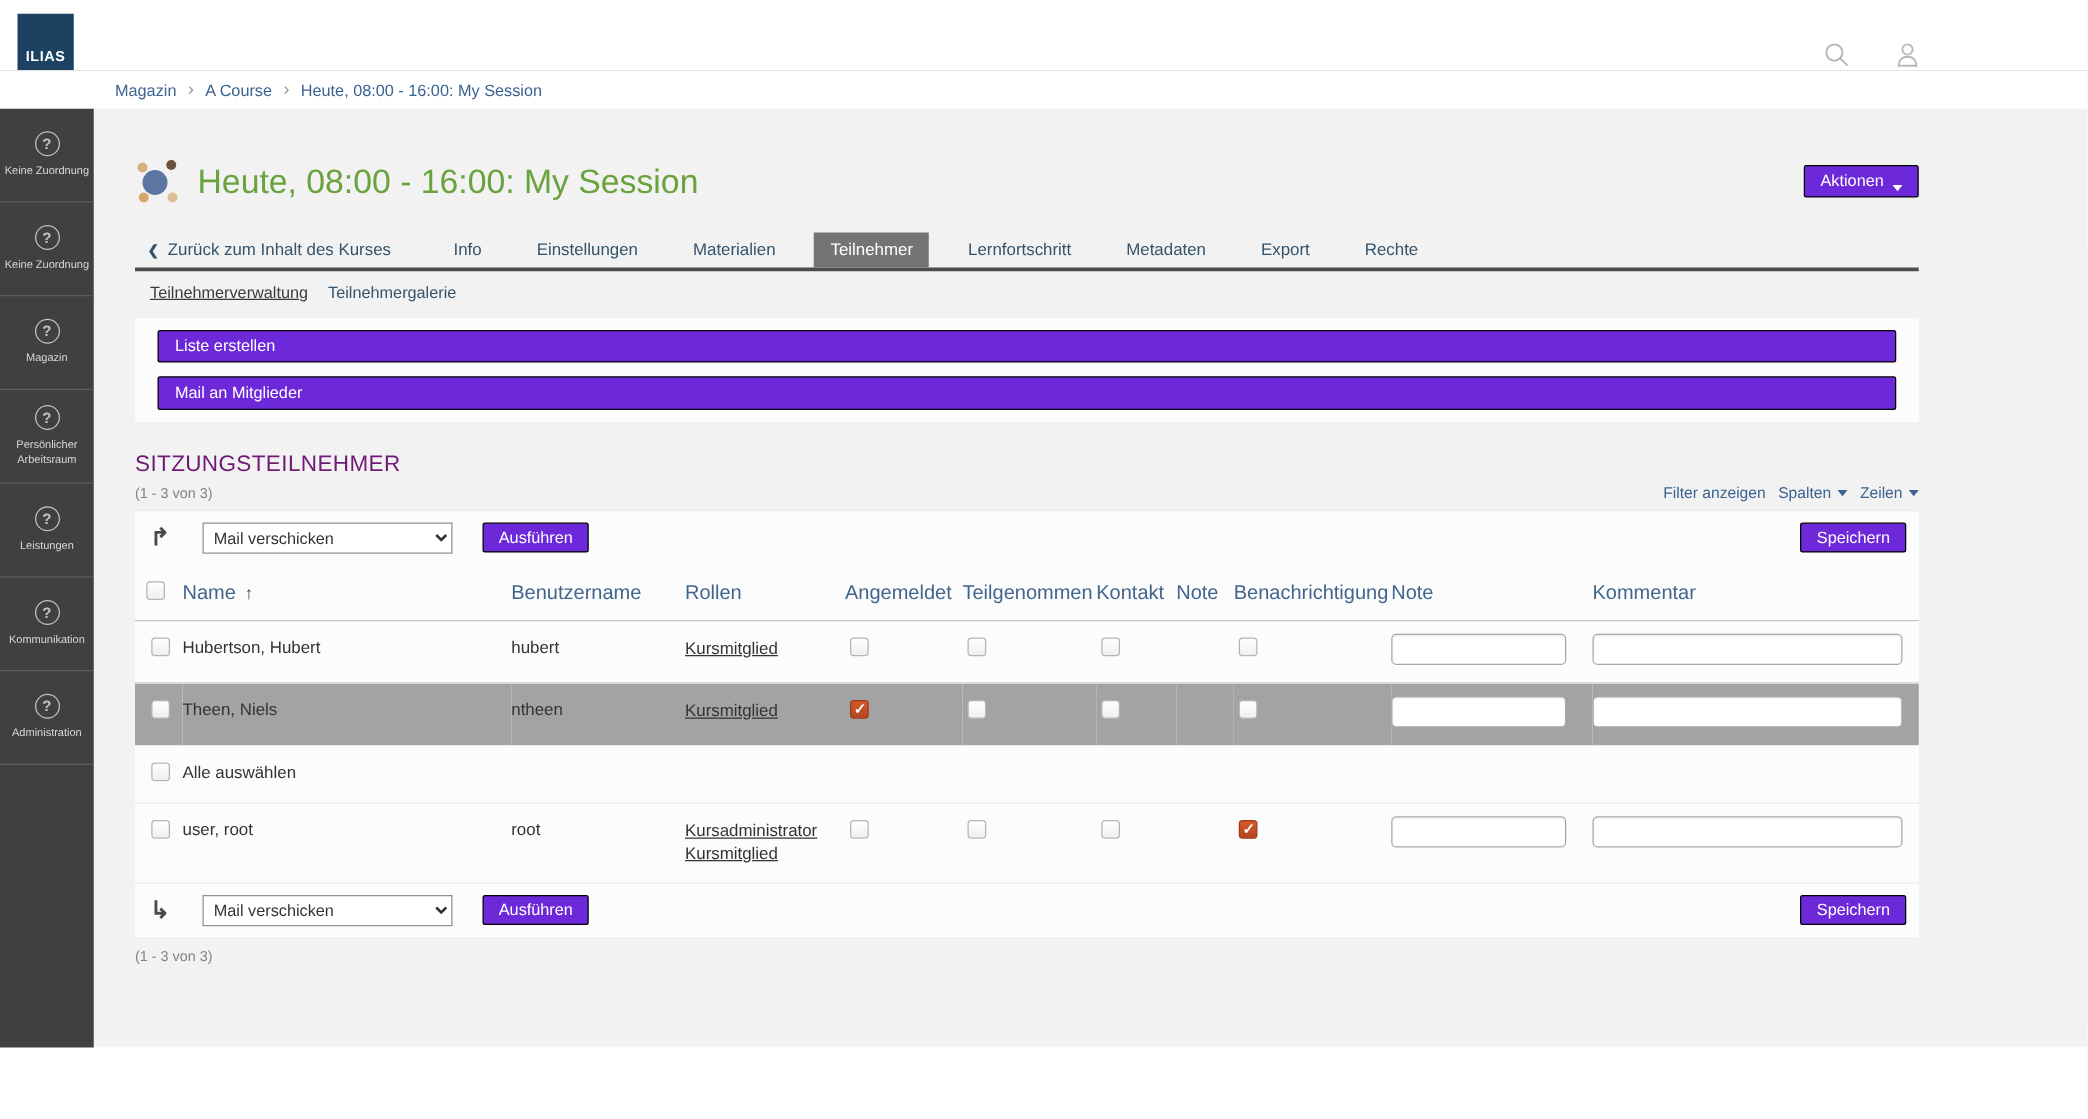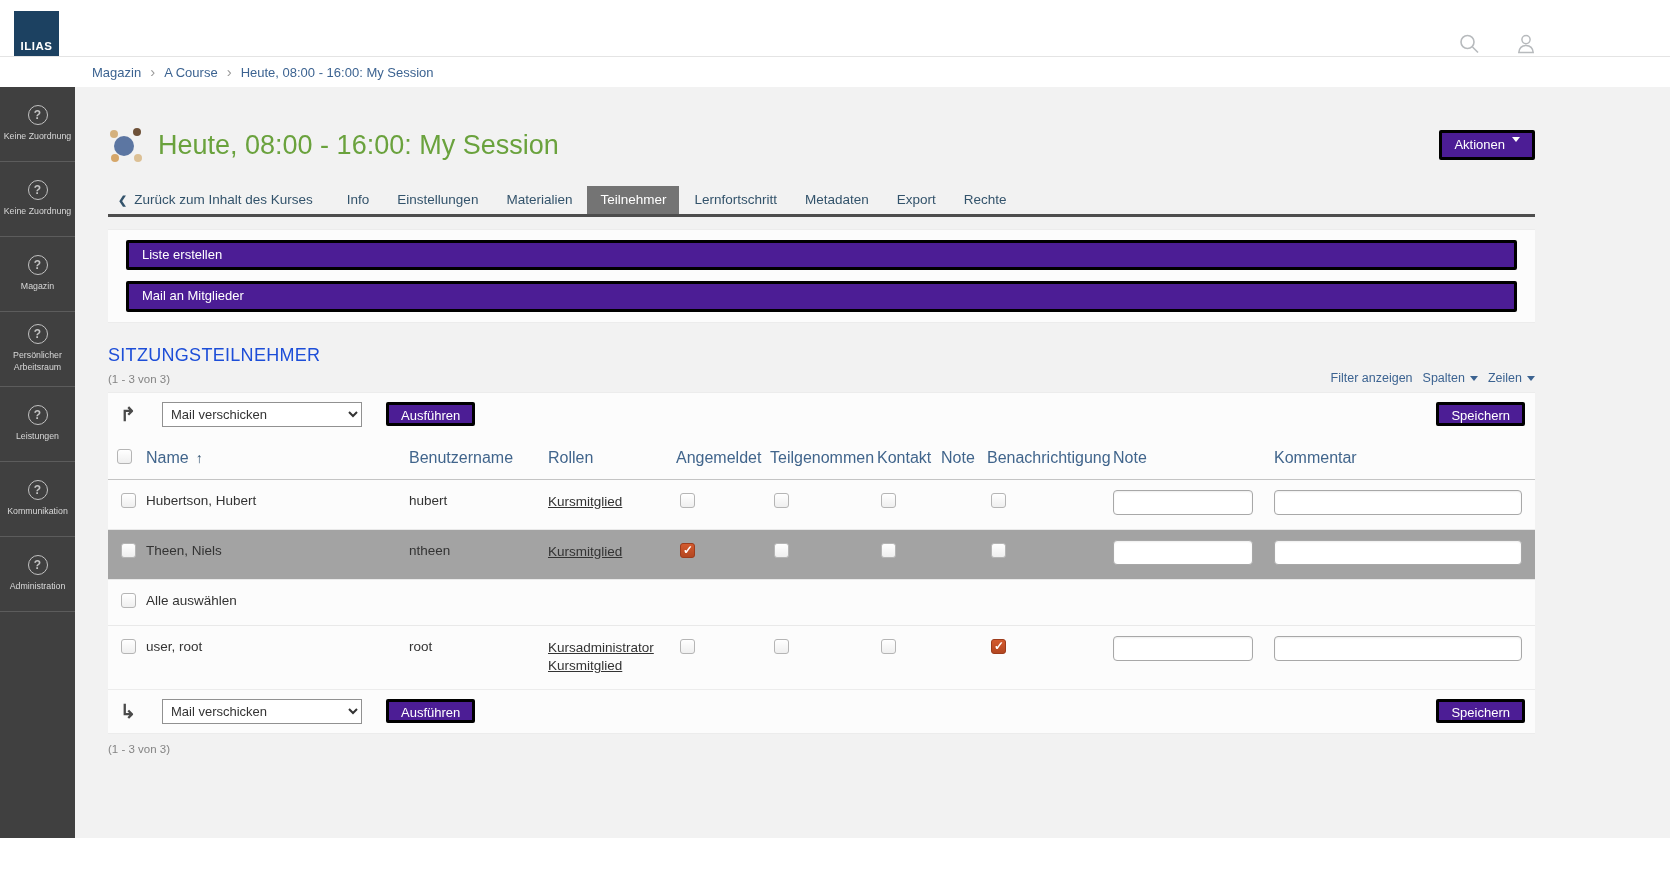--- a/index.html
+++ b/index.html
@@ -65,35 +65,35 @@
 
   .session-icon { position: relative; width: 36px; height: 36px; display: inline-block; }
   .session-icon i { position: absolute; border-radius: 50%; }
   .session-icon .core { width: 20px; height: 20px; background: #5c76a2; left: 6px; top: 9px; }
   .session-icon .tl { width: 8px; height: 8px; background: #d4b17e; left: 2px; top: 3px; }
   .session-icon .tr { width: 8px; height: 8px; background: #6e5138; left: 25px; top: 1px; }
   .session-icon .bl { width: 8px; height: 8px; background: #d6a76a; left: 3px; top: 27px; }
   .session-icon .br { width: 8px; height: 8px; background: #dcc095; left: 26px; top: 27px; }
 
   .btn {
-    background: #4c1d95; border: 3px solid #000000; color: #fff;
+    background: #6d28d9; border: 1px solid #000000; color: #fff;
     font-family: "Liberation Sans", sans-serif; font-size: 13px;
     padding: 4px 12px; border-radius: 2px; cursor: pointer; line-height: 1.25;
-    display: inline-flex; align-items: flex-start;
+    display: inline-flex; align-items: flex-end;
   }
   .caret {
     display: inline-block; width: 0; height: 0; margin-left: 7px;
     border-left: 4px solid transparent; border-right: 4px solid transparent;
     border-top: 5px solid currentColor; vertical-align: middle;
   }
 
   
   .tabbar {
     margin-top: 23px; border-bottom: 3px solid #4d4d4d;
-    display: flex; align-items: flex-end; gap: 2px; padding-left: 2px;
+    display: flex; align-items: flex-end; gap: 18px; padding-left: 2px;
   }
   .tab {
     color: #33536b; font-size: 13.5px; padding: 6px 13px 7px; white-space: nowrap;
   }
   .tab.active { background: #747474; color: #fff; }
   .back-tab { padding-left: 8px; margin-right: 6px; }
   .back-tab::before { content: "❮"; font-size: 11px; margin-right: 7px; font-weight: bold; }
 
   .subtabs { display: flex; gap: 12px; padding: 9px 2px 0 10px; }
   .subtab { color: #33536b; font-size: 13px; padding: 0 2px; }
@@ -102,21 +102,21 @@
   
   .strip {
     background: #fcfcfc; border-top: 1px solid #ececec; border-bottom: 1px solid #ececec; flex-direction: column;
   }
   .toolbar-strip { margin-top: 12px; padding: 10px 18px; display: flex; gap: 11px; }
   .toolbar-strip .btn { padding: 4px 13px; }
 
   
   .section-head { margin-top: 22px; }
   .section-head h2 {
-    font-size: 18px; font-weight: 400; color: #1d4ed8; letter-spacing: .3px;
+    font-size: 18px; font-weight: 400; color: #701a75; letter-spacing: .3px;
   }
   .section-sub { display: flex; justify-content: space-between; align-items: flex-end; margin-top: 5px; }
   .count { font-size: 11.5px; color: #848484; }
   .view-links { display: flex; gap: 10px; font-size: 12.5px; }
   .view-links a { color: #3c6391; }
   .view-links .caret { margin-left: 5px; }
 
   
   .table-block {
     margin-top: 7px; background: #fcfcfc;
@@ -260,20 +260,24 @@
         <a class="tab">Info</a>
         <a class="tab">Einstellungen</a>
         <a class="tab">Materialien</a>
         <a class="tab active">Teilnehmer</a>
         <a class="tab">Lernfortschritt</a>
         <a class="tab">Metadaten</a>
         <a class="tab">Export</a>
         <a class="tab">Rechte</a>
       </div>
 
+      <div class="subtabs">
+        <a class="subtab active">Teilnehmerverwaltung</a>
+        <a class="subtab">Teilnehmergalerie</a>
+      </div>
 
       <div class="strip toolbar-strip">
         <button class="btn">Liste erstellen</button>
         <button class="btn">Mail an Mitglieder</button>
       </div>
 
       <div class="section-head">
         <h2>SITZUNGSTEILNEHMER</h2>
         <div class="section-sub">
           <span class="count">(1 - 3 von 3)</span>

